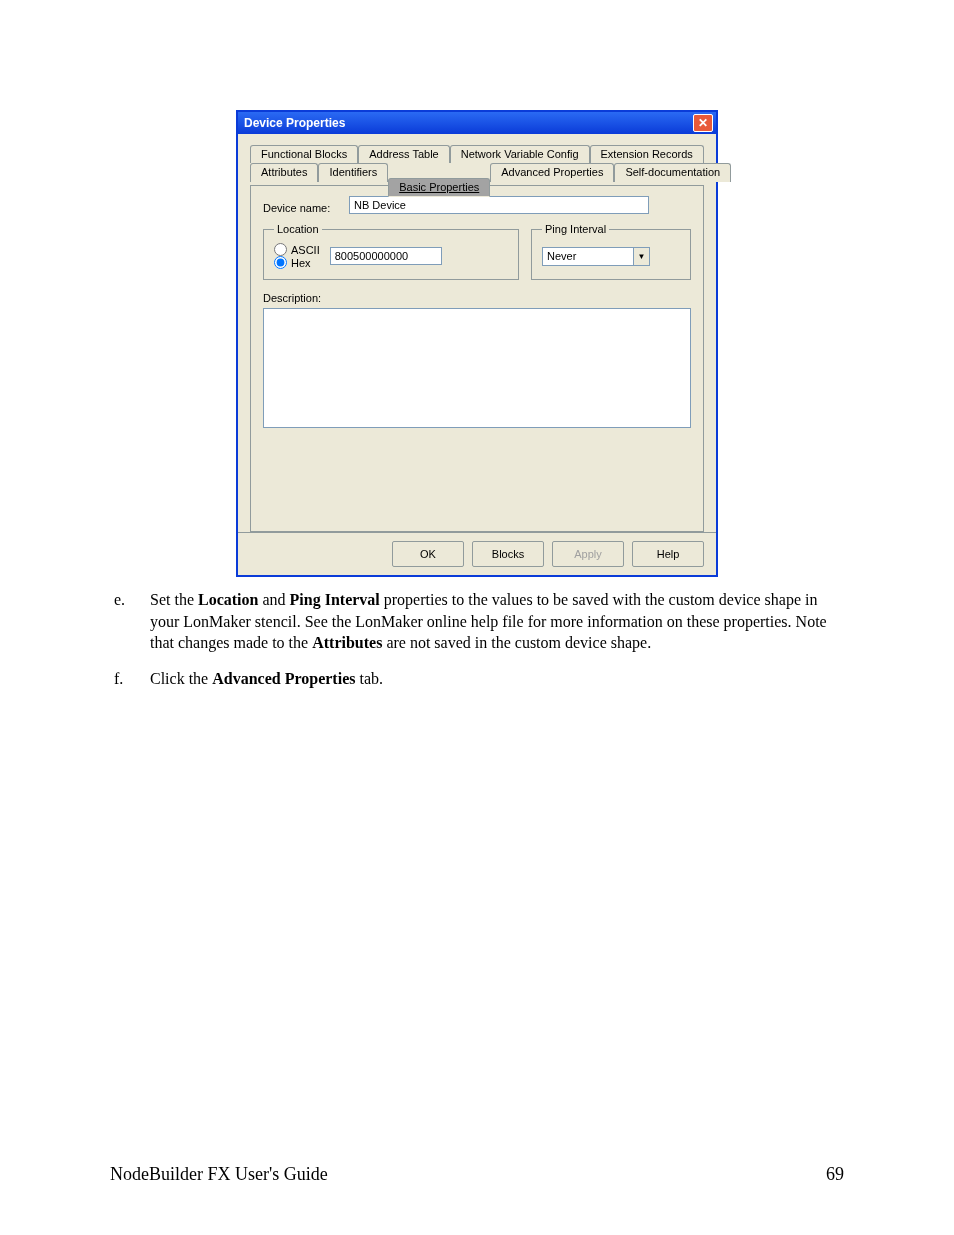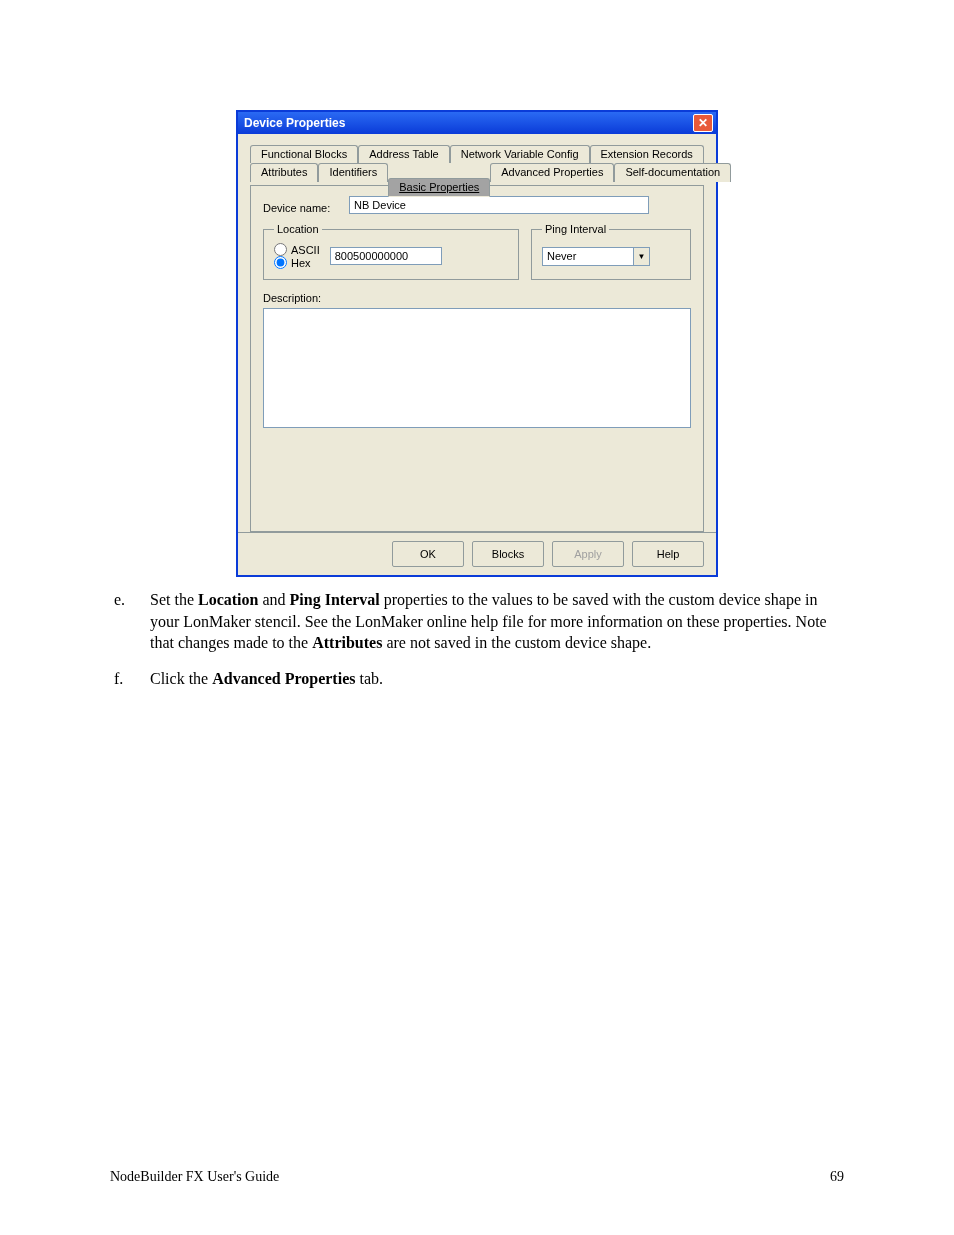--- a/index.html
+++ b/index.html
@@ -37,21 +37,21 @@
   
   .btnbar{border-top:1px solid #919b9c;padding:8px 12px;display:flex;justify-content:flex-end;gap:8px;background:#ece9d8;}
   .wbtn{width:72px;height:26px;border:1px solid #919b9c;background:#ece9d8;font-family:Tahoma,Arial,sans-serif;font-size:11px;border-radius:2px;cursor:pointer;}
   .wbtn.dis{color:#a0a0a0;}
   
   .body{font-size:16px;line-height:1.35;}
   ol{list-style:none;padding:0;margin:0;}
   ol>li{display:flex;margin:0 0 14px 0;}
   .marker{width:36px;flex:none;padding-left:4px;}
   .itxt{flex:1;}
-  .footer{position:absolute;bottom:50px;left:110px;right:110px;display:flex;justify-content:space-between;font-size:14px;}
+  .footer{position:absolute;bottom:50px;left:110px;right:110px;display:flex;justify-content:space-between;font-size:18px;}
 </style>
 </head>
 <body>
 
 <div class="page">
 
   <div class="dlg">
     <div class="titlebar">
       <span class="title">Device Properties</span>
       <div class="closebtn">✕</div>

